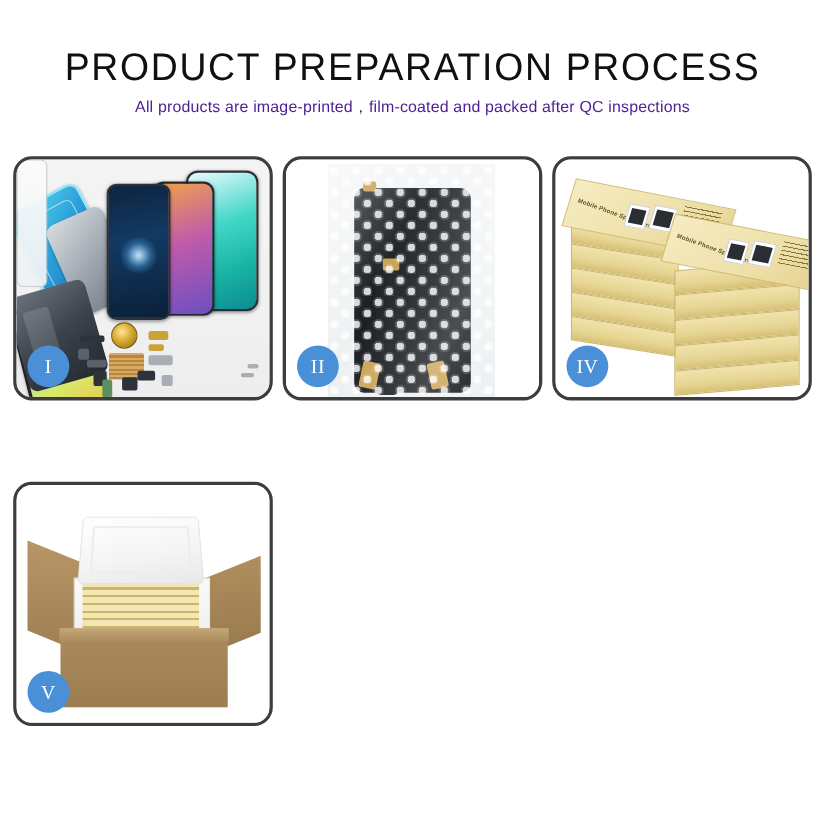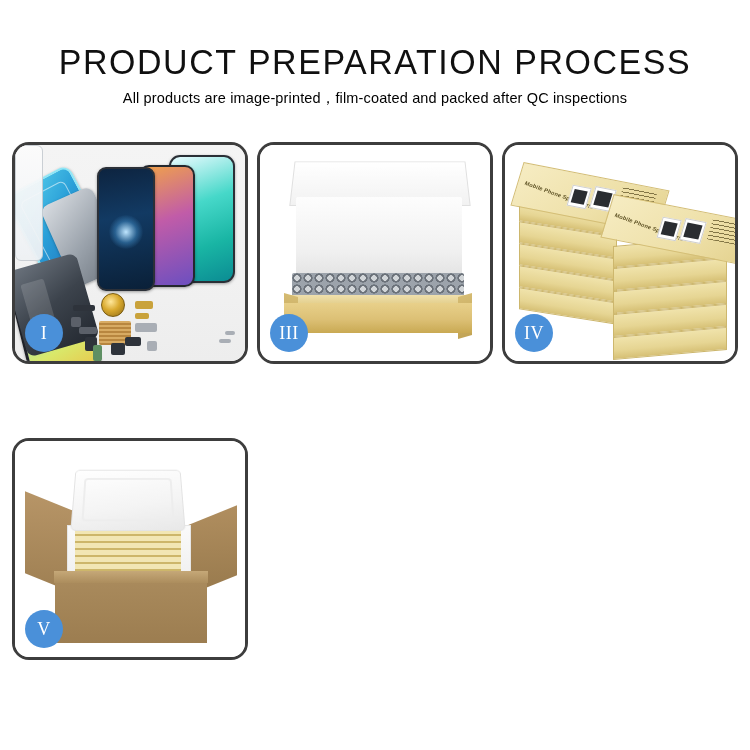--- a/index.html
+++ b/index.html
@@ -37,21 +37,21 @@
     line-height: 40px;
     white-space: nowrap;
     transform: scaleX(0.97);
   }
   .subtitle {
     margin-top: 7px;
     font-family: "Liberation Sans", sans-serif;
     font-size: 14.5px;
     font-weight: 400;
     letter-spacing: 0.15px;
-    color: #000000;
+    color: #4c1d95;
     line-height: 18px;
     white-space: nowrap;
   }
 
   
   .grid {
     position: absolute;
     top: 142px;
     left: 12px;
     width: 726px;
@@ -444,33 +444,36 @@
         <div class="chip green" style="left:78px; top:200px; width:9px; height:16px;"></div>
         <div class="chip dark" style="left:96px; top:198px; width:14px; height:12px;"></div>
         <div class="chip silver" style="left:132px; top:196px; width:10px; height:10px;"></div>
         <div class="chip" style="left:56px; top:172px; width:10px; height:10px;"></div>
         <div class="chip silver" style="right:14px; bottom:18px; width:12px; height:4px;"></div>
         <div class="chip silver" style="right:10px; bottom:26px; width:10px; height:4px;"></div>
       </div>
       <div class="badge">I</div>
     </div>
 
-
     <div class="panel">
-      <div class="panel-photo p3">
-        <div class="b3-lid"></div>
-        <div class="b3-foam"></div>
-        <div class="b3-bubbles"></div>
-        <div class="b3-rim"></div>
-        <div class="b3-left"></div>
-        <div class="b3-right"></div>
-        <div class="b3-front"></div>
+      <div class="panel-photo p2">
+        <div class="bw-wrap">
+          <div class="bw-screen"></div>
+          <div class="bw-flex"></div>
+          <div class="bw-conn" style="left:32px; top:16px; width:12px; height:9px;"></div>
+          <div class="bw-conn" style="left:50px; top:86px; width:15px; height:11px;"></div>
+          <div class="bw-conn" style="left:30px; top:180px; width:16px; height:24px; transform:rotate(12deg);"></div>
+          <div class="bw-conn" style="left:92px; top:180px; width:16px; height:24px; transform:rotate(-12deg);"></div>
+          <div class="bw-bubbles"></div>
+          <div class="bw-sheen"></div>
+        </div>
       </div>
-      <div class="badge">III</div>
+      <div class="badge">II</div>
     </div>
+
 
     <div class="panel">
       <div class="panel-photo p4">
 
         <div class="bx" style="left:14px; top:64px; width:96px; height:18px; transform:skewY(9deg);"></div>
         <div class="bx" style="left:14px; top:84px; width:96px; height:20px; transform:skewY(9deg);"></div>
         <div class="bx" style="left:14px; top:106px; width:96px; height:20px; transform:skewY(9deg);"></div>
         <div class="bx" style="left:14px; top:128px; width:96px; height:20px; transform:skewY(9deg);"></div>
         <div class="bx" style="left:14px; top:150px; width:96px; height:20px; transform:skewY(9deg);"></div>
 

